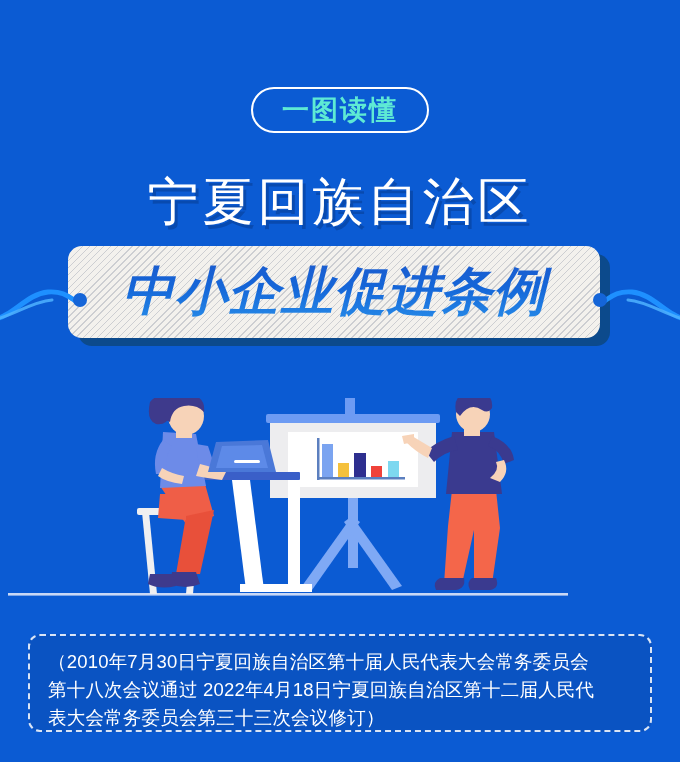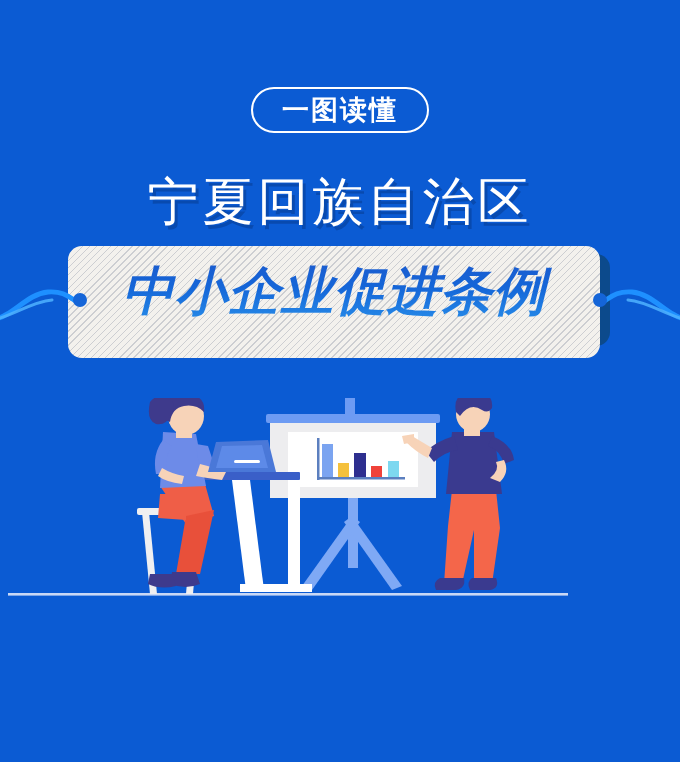--- a/index.html
+++ b/index.html
@@ -26,21 +26,21 @@
     width: 178px;
     height: 46px;
     border: 2px solid #ffffff;
     border-radius: 23px;
     box-sizing: border-box;
     display: flex;
     align-items: center;
     justify-content: center;
   }
   #badge-label {
-    color: #ffffff;
+    color: #5eead4;
     font-size: 27px;
     font-weight: bold;
     letter-spacing: 2px;
     line-height: 1;
   }
 
   
   #main-title {
     position: absolute;
     left: 0;
@@ -64,21 +64,21 @@
     width: 532px;
     height: 92px;
     background: #0C4A8C;
     border-radius: 14px;
   }
   #subtitle-panel {
     position: absolute;
     left: 68px;
     top: 246px;
     width: 532px;
-    height: 112px;
+    height: 92px;
     border-radius: 14px;
     background-color: #F3F1ED;
     background-image: repeating-linear-gradient(
         135deg,
         rgba(198, 200, 205, 0.85) 0px,
         rgba(198, 200, 205, 0.85) 1px,
         rgba(243, 241, 237, 0) 1px,
         rgba(243, 241, 237, 0) 5px);
     overflow: hidden;
   }
@@ -252,14 +252,19 @@
       <path d="M504 62 Q 510 74 500 84 L 490 80 Q 500 72 496 64 Z" fill="#F7D3B8"></path>
 
       <path d="M464 18 L 480 18 L 480 38 L 464 38 Z" fill="#F7D3B8"></path>
 
       <ellipse cx="473" cy="16" rx="17" ry="18" fill="#F7D3B8"></ellipse>
 
       <path d="M456 14 Q 452 -6 474 -6 Q 494 -6 492 10 Q 488 16 482 12 Q 470 4 460 18 Z" fill="#3A3A8F"></path>
     </g>
   </svg>
 
+  <div id="footnote-panel">
+    <div class="footnote-line">（2010年7月30日宁夏回族自治区第十届人民代表大会常务委员会</div>
+    <div class="footnote-line">第十八次会议通过 2022年4月18日宁夏回族自治区第十二届人民代</div>
+    <div class="footnote-line">表大会常务委员会第三十三次会议修订）</div>
+  </div>
 
 </div>
 
 </body></html>

